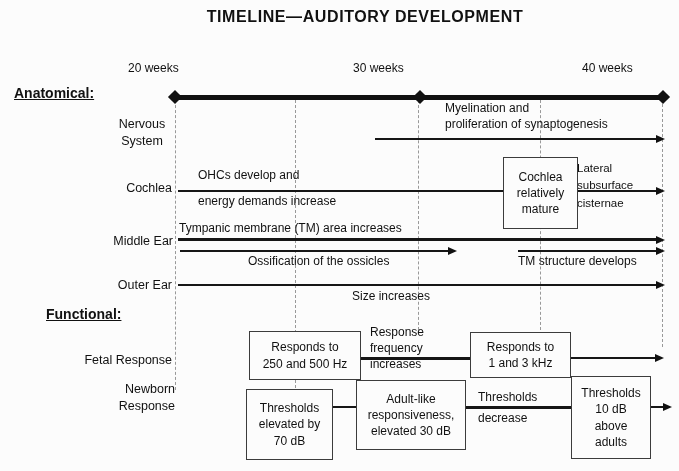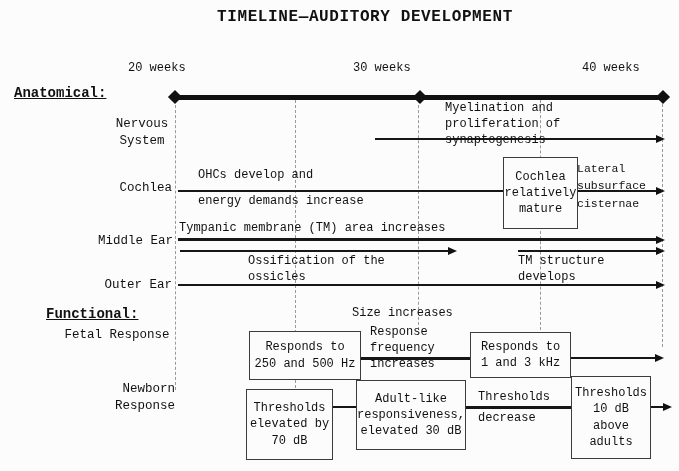--- a/index.html
+++ b/index.html
@@ -1,19 +1,19 @@
 <!DOCTYPE html>
 <html><head>
 <meta charset="utf-8">
 <style>
   html,body{margin:0;padding:0;}
   .canvas{
     position:relative;width:679px;height:471px;
     background:#fcfcfc;color:#111;
-    font-family:Liberation Mono, monospace;
+    font-family:Liberation Sans, sans-serif;
     overflow:hidden;
   }
   .title{
     position:absolute;left:55px;top:8px;width:620px;
     text-align:center;font-weight:bold;font-size:16px;letter-spacing:.6px;
   }
   .sec{
     position:absolute;font-weight:bold;text-decoration:underline;
     font-size:14px;
   }
@@ -91,23 +91,23 @@
   <div class="hline" style="left:180px;top:250px;width:270px;height:2px;"></div>
   <div class="ah" style="left:448px;top:247px;"></div>
   <div class="ann" style="left:248px;top:254px;width:200px;">Ossification of the ossicles</div>
   <div class="hline" style="left:518px;top:250px;width:140px;height:2px;"></div>
   <div class="ah" style="left:656px;top:247px;"></div>
   <div class="ann" style="left:518px;top:254px;width:145px;">TM structure develops</div>
 
   <div class="lbl" style="left:100px;top:277px;width:72px;">Outer Ear</div>
   <div class="hline" style="left:178px;top:284px;width:480px;height:2px;"></div>
   <div class="ah" style="left:656px;top:281px;"></div>
-  <div class="ann" style="left:352px;top:306px;width:160px;">Size increases</div>
+  <div class="ann" style="left:352px;top:289px;width:160px;">Size increases</div>
 
-  <div class="lbl" style="left:62px;top:327px;width:110px;text-align:center;">Fetal Response</div>
+  <div class="lbl" style="left:62px;top:352px;width:110px;">Fetal Response</div>
   <div class="hline" style="left:357px;top:357px;width:114px;height:3px;"></div>
   <div class="box" style="left:249px;top:331px;width:110px;height:47px;">
     <div>Responds to</div>
     <div>250 and 500 Hz</div>
   </div>
   <div class="ann" style="left:370px;top:325px;width:88px;">
     <div>Response</div>
     <div>frequency</div>
     <div>increases</div>
   </div>

